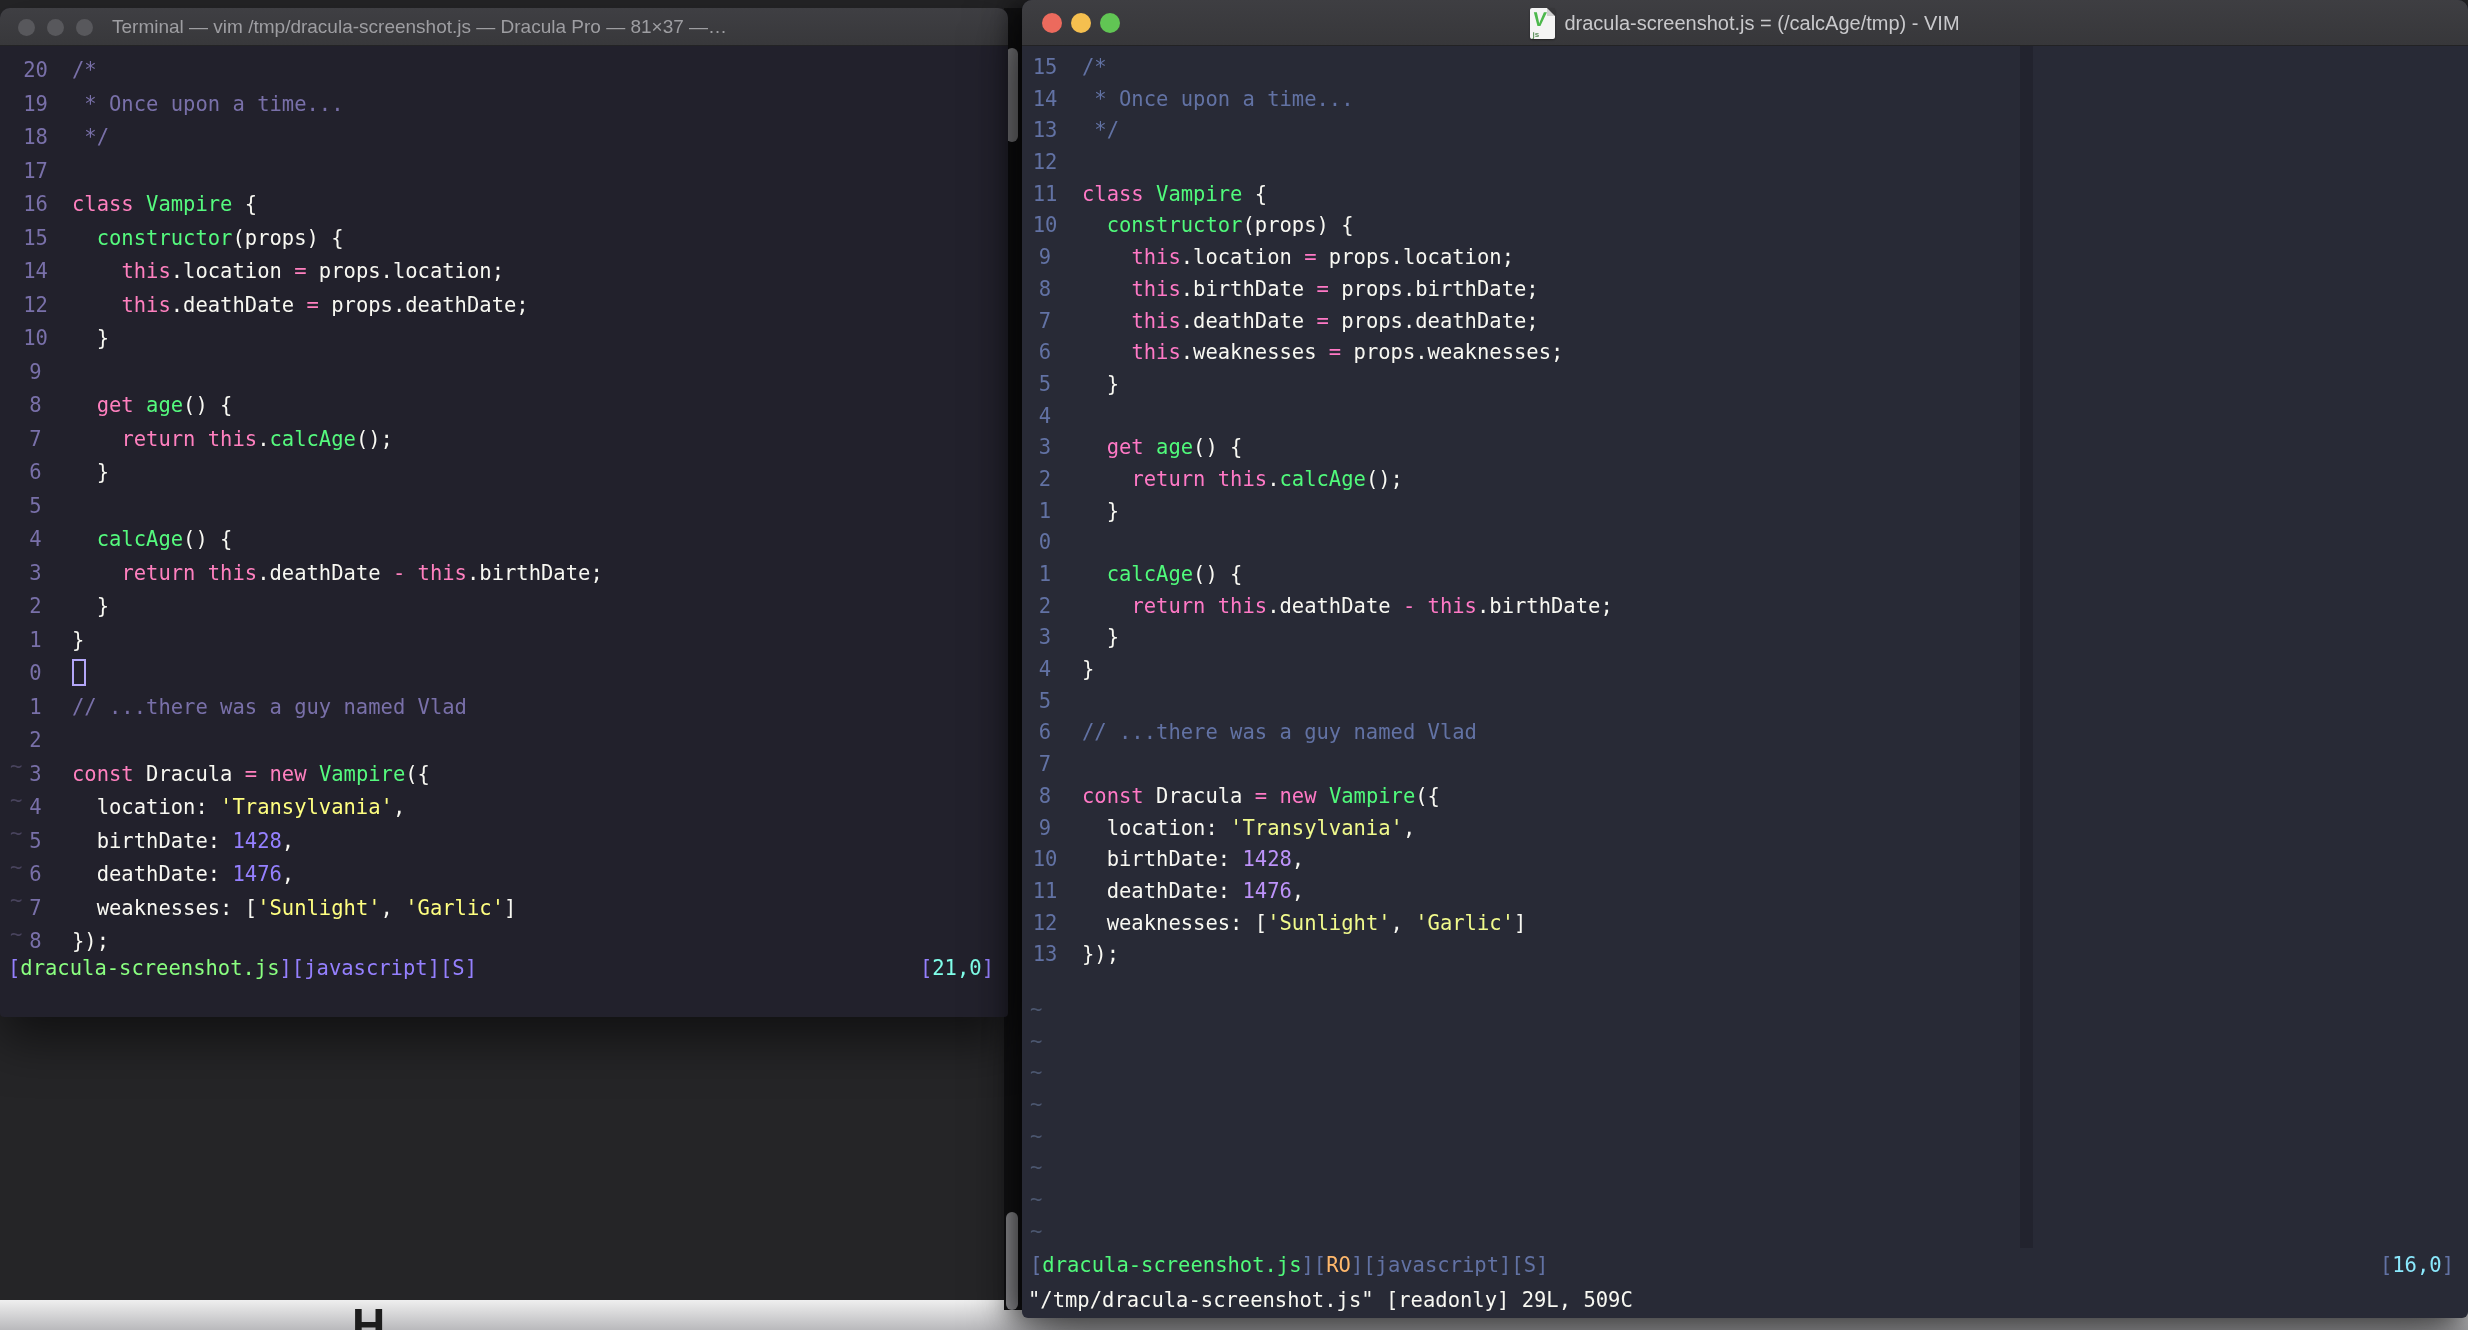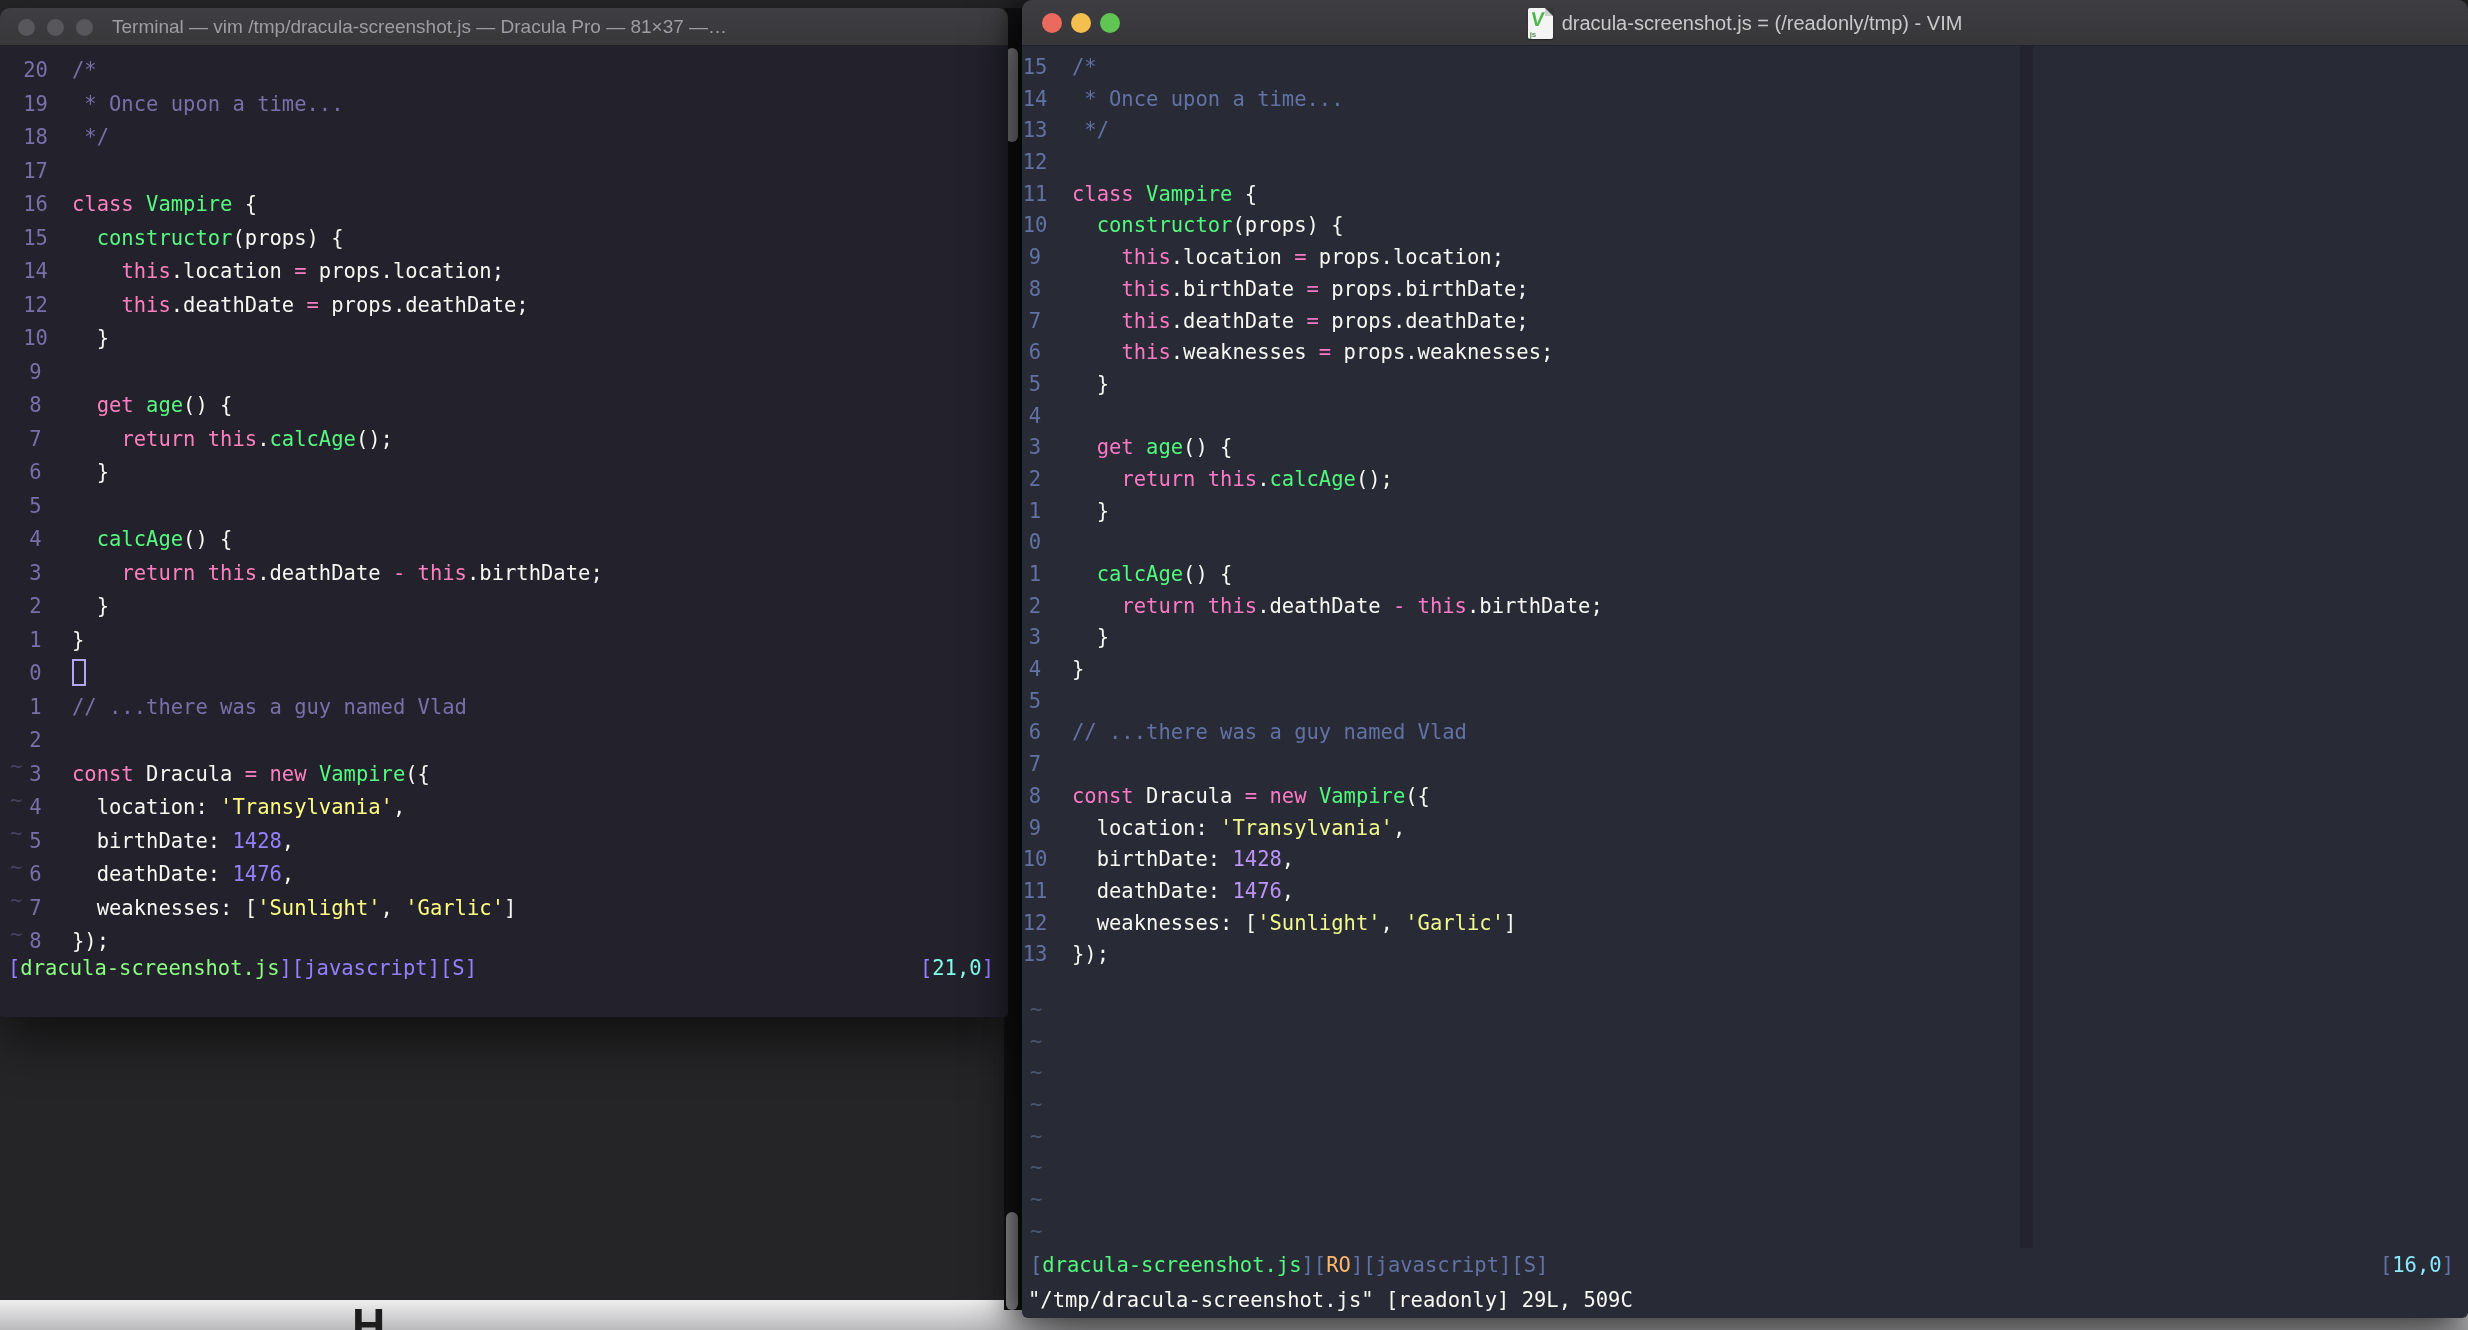--- a/index.html
+++ b/index.html
@@ -107,21 +107,21 @@
   .doc-icon .v{
     position:absolute;left:3px;top:0px;font:bold 20px "Liberation Sans",sans-serif;
     color:#4cb84c;transform:skewX(-6deg);
   }
   .doc-icon .js{
     position:absolute;left:2px;bottom:0px;font:bold 8px "Liberation Sans",sans-serif;
     color:#5a8f5a;
   }
   .title-right{font-size:20px;color:#c9c9cc;}
   .rw.code-area{top:46px;padding-top:6px;}
-  .rw .line{height:31.7px;line-height:31.7px;}
+  .rw .line{height:31.7px;line-height:31.7px;padding-left:10px;}
   .rw .num{width:26px;color:#6272A4;}
   .rw .code{padding-left:24px;}
   .rw .line.tilde{color:#4C5770;padding-left:8px;}
   .rw .tok-t{color:#F8F8F2;} .rw .tok-c{color:#6272A4;}
   .rw .tok-k{color:#FF79C6;} .rw .tok-f{color:#50FA7B;}
   .rw .tok-s{color:#F1FA8C;} .rw .tok-d{color:#BD93F9;}
   .rw .tok-sb,.rw .tok-sj{color:#6272A4;} .rw .tok-sf{color:#50FA7B;}
   .rw .tok-ro{color:#FFB86C;} .rw .tok-sc{color:#8BE9FD;}
   .color-column{
     position:absolute;left:998px;top:46px;width:13px;height:1202px;
@@ -198,21 +198,21 @@
     <div class="lights">
       <span class="light close"></span>
       <span class="light minimize"></span>
       <span class="light zoom"></span>
     </div>
     <div class="title-wrap">
       <span class="doc-icon">
         <span class="v">V</span>
         <span class="js">js</span>
       </span>
-      <span class="title-right">dracula-screenshot.js = (/readonly/tmp) - VIM</span>
+      <span class="title-right">dracula-screenshot.js = (/calcAge/tmp) - VIM</span>
     </div>
   </div>
   <div class="color-column"></div>
   <div class="rw code-area">
       <div class="line"><span class="num">15</span><span class="code"><span class="tok-c">/*</span></span></div>
       <div class="line"><span class="num">14</span><span class="code"><span class="tok-c"> * Once upon a time...</span></span></div>
       <div class="line"><span class="num">13</span><span class="code"><span class="tok-c"> */</span></span></div>
       <div class="line"><span class="num">12</span><span class="code"></span></div>
       <div class="line"><span class="num">11</span><span class="code"><span class="tok-k">class </span><span class="tok-f">Vampire </span><span class="tok-t">{</span></span></div>
       <div class="line"><span class="num">10</span><span class="code"><span class="tok-t">  </span><span class="tok-f">constructor</span><span class="tok-t">(props) {</span></span></div>

